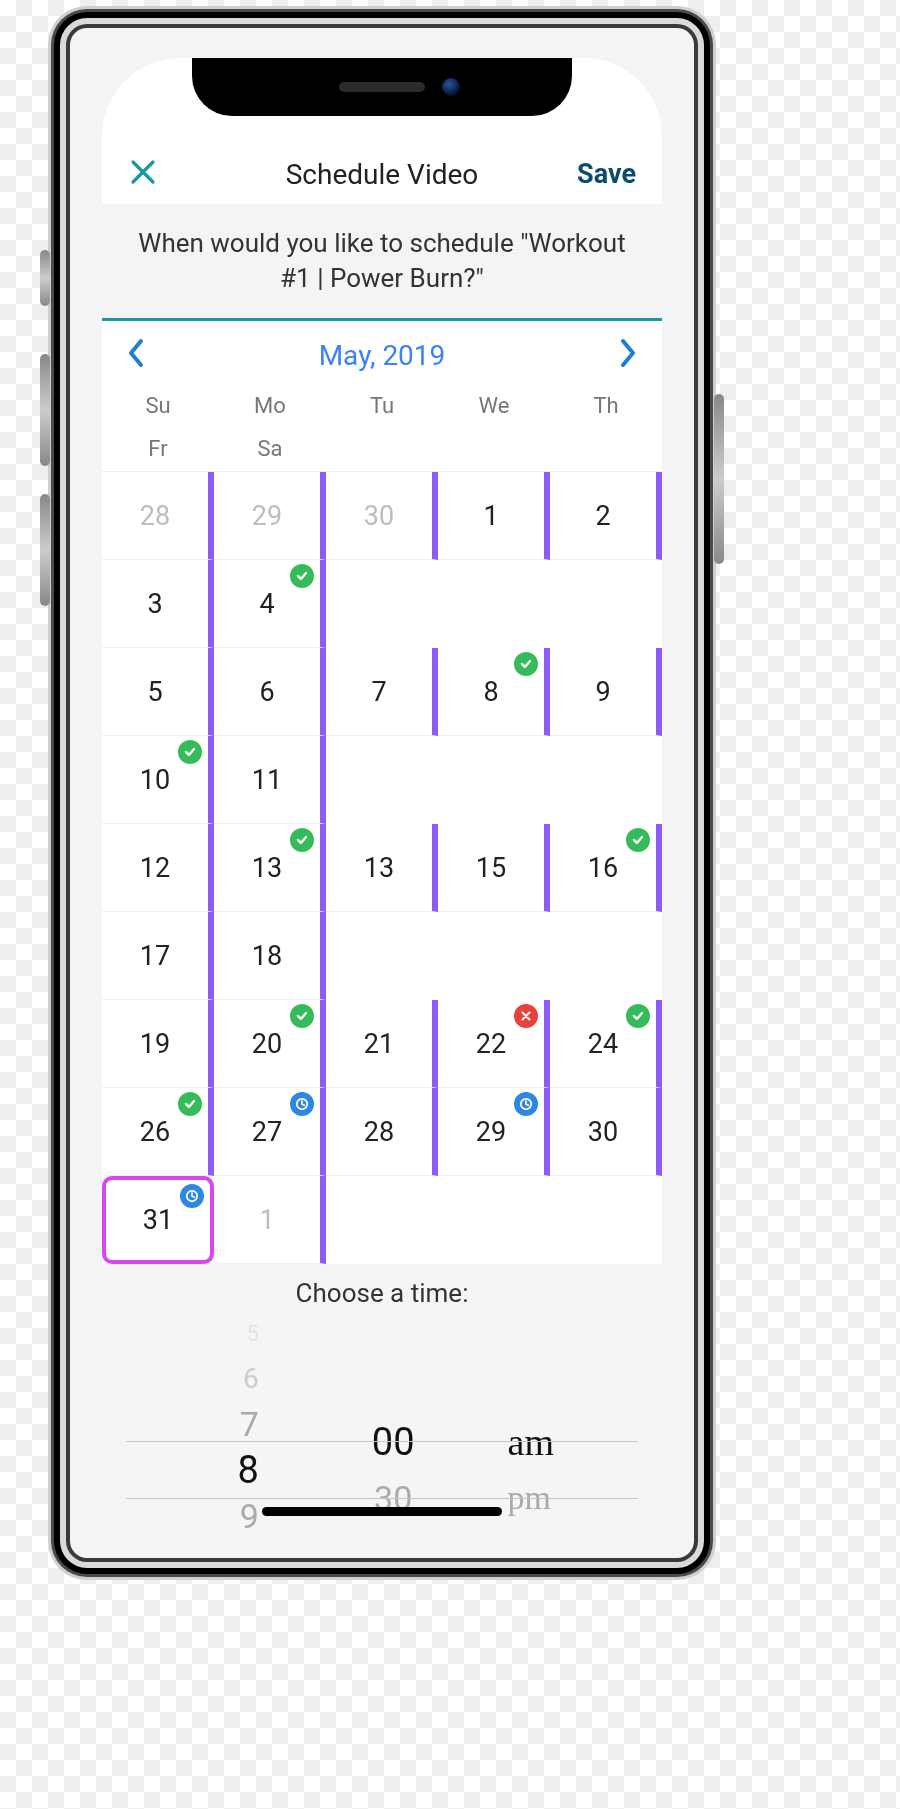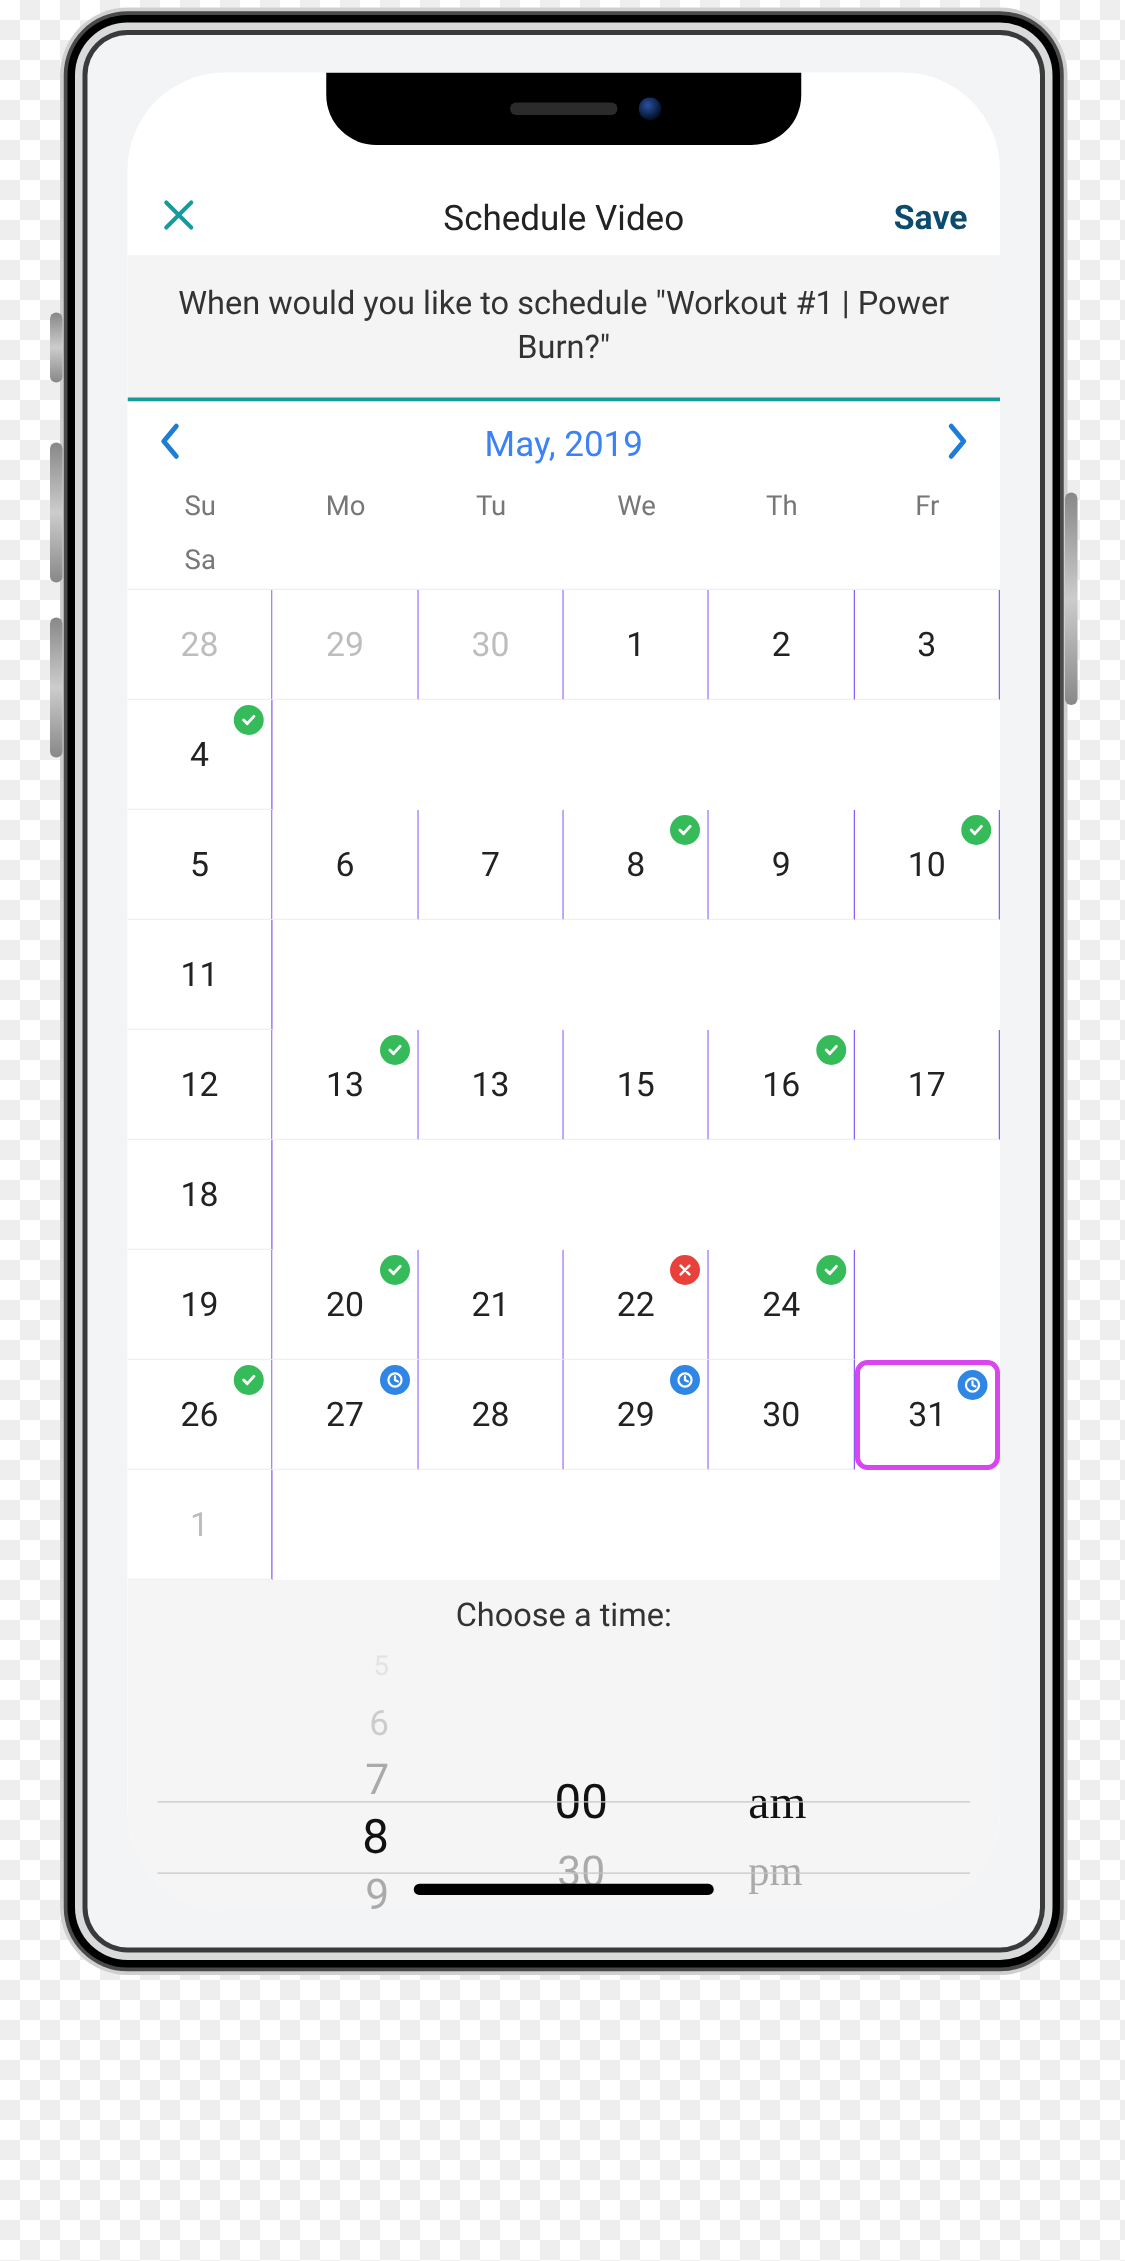--- a/index.html
+++ b/index.html
@@ -12,23 +12,23 @@
       linear-gradient(-45deg,transparent 75%,#eee 75%);
     background-size: 32px 32px;
     background-position: 0 0, 0 16px, 16px -16px, -16px 0;
     width: 900px;
     height: 1809px;
     position: relative;
   }
   .phone {
     position: absolute;
     left: 70px; top: 28px;
-    width: 762px; height: 1530px;
+    width: 624px; height: 1530px;
     background: #f3f4f5;
-    border-radius: 32px;
+    border-radius: 17px;
     box-shadow:
       0 0 0 4px #3a3a3a,
       0 0 0 10px #d9dadb,
       0 0 0 16px #000,
       0 0 0 19px #4a4a4a,
       0 0 0 22px #cfcfcf;
   }
   .side-button {
     position: absolute;
     background: linear-gradient(#888,#ccc,#888);
@@ -112,33 +112,33 @@
   .month-nav {
     display: flex;
     align-items: center;
     justify-content: space-between;
     padding: 14px 22px 10px;
   }
   .chevron { color: #1e7dd6; cursor: pointer; }
   .month-title { font-size: 28px; color: #3b82f6; }
   .dow-row, .week {
     display: grid;
-    grid-template-columns: repeat(6, 1fr);
+    grid-template-columns: repeat(5, 1fr);
   }
   .dow-row div {
     text-align: center;
     font-size: 22px;
     color: #777;
     padding: 8px 0 10px;
   }
   .calendar { border-top: 1px solid #eee; }
   .day {
     position: relative;
     height: 88px;
-    border-right: 1px solid #8b5cf6;
+    border-right: 6px solid #8b5cf6;
     border-bottom: 1px solid #f0f0f0;
     display: flex;
     align-items: center;
     justify-content: center;
     font-size: 27px;
     color: #222;
     cursor: pointer;
     background: #fff;
   }
   .day.other { color: #bdbdbd; }

